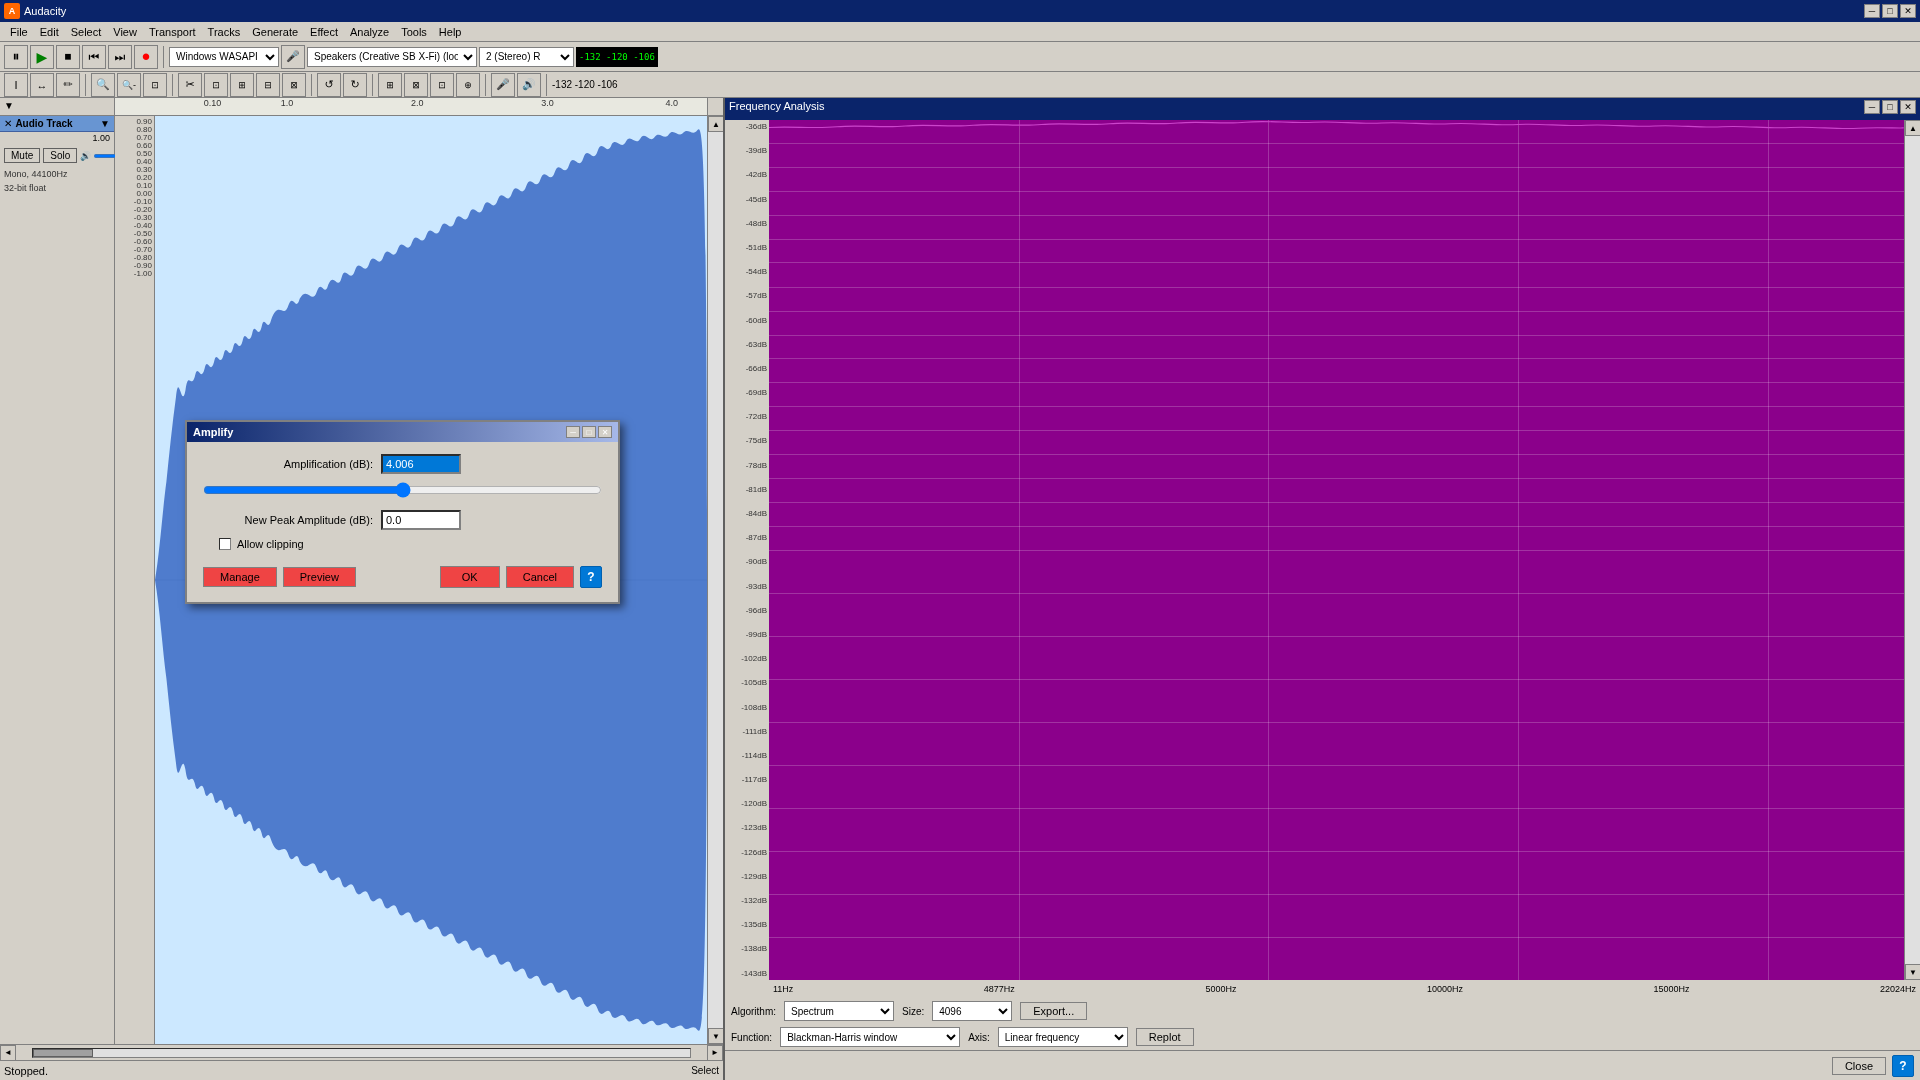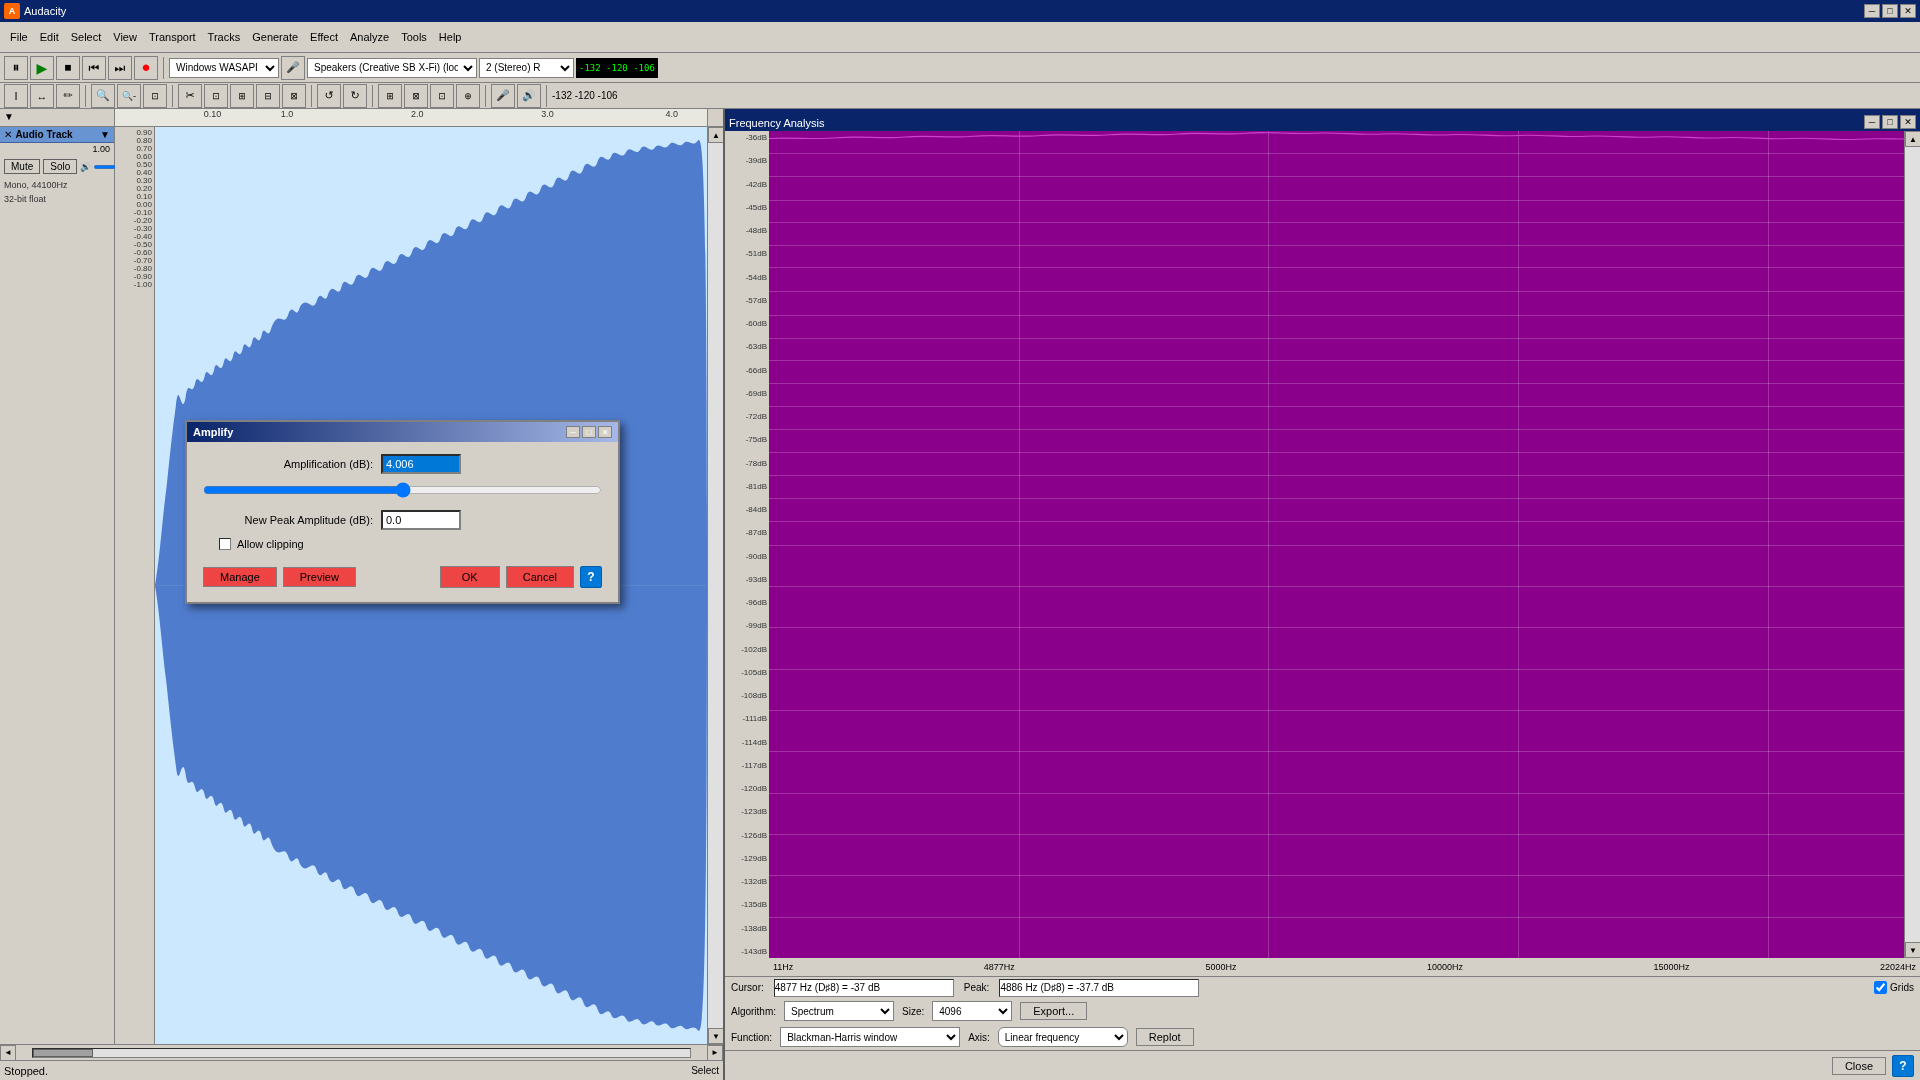--- a/index.html
+++ b/index.html
@@ -10,21 +10,21 @@
 
     
     .title-bar { background: #0a246a; color: white; display: flex; align-items: center; justify-content: space-between; padding: 2px 4px; height: 22px; }
     .title-bar-left { display: flex; align-items: center; gap: 4px; }
     .title-bar-icon { width: 16px; height: 16px; background: #ff6600; border-radius: 2px; display: flex; align-items: center; justify-content: center; font-size: 9px; color: white; font-weight: bold; }
     .title-bar-text { font-size: 11px; color: white; }
     .title-bar-controls { display: flex; gap: 2px; }
     .title-btn { width: 16px; height: 14px; background: #d4d0c8; border: 1px solid #808080; display: flex; align-items: center; justify-content: center; font-size: 9px; cursor: pointer; color: black; }
 
     
-    .menu-bar { background: #d4d0c8; display: flex; align-items: center; padding: 2px 4px; height: 31px; border-bottom: 1px solid #808080; }
+    .menu-bar { background: #d4d0c8; display: flex; align-items: center; padding: 2px 4px; height: 20px; border-bottom: 1px solid #808080; }
     .menu-item { padding: 2px 6px; font-size: 11px; cursor: pointer; }
 
     
     .toolbar { background: #d4d0c8; display: flex; align-items: center; padding: 2px 4px; height: 30px; border-bottom: 1px solid #808080; gap: 2px; flex-wrap: nowrap; }
     .toolbar-separator { width: 1px; height: 22px; background: #808080; margin: 0 3px; }
     .tb-btn { width: 24px; height: 24px; background: #d4d0c8; border: 1px solid #808080; display: flex; align-items: center; justify-content: center; cursor: pointer; font-size: 11px; }
     .dropdown-select { height: 20px; font-size: 10px; background: white; border: 1px solid #808080; padding: 0 2px; }
     .level-display { background: black; color: #00ff00; font-size: 9px; padding: 1px 3px; height: 20px; display: flex; align-items: center; font-family: monospace; }
 
     
@@ -65,21 +65,21 @@
     .h-scrollbar { height: 16px; background: #d4d0c8; border-top: 1px solid #808080; display: flex; align-items: center; }
     .scrollbar-track { flex: 1; height: 10px; background: #e0e0e0; border: 1px inset #808080; margin: 0 16px; border-radius: 0; }
     .scrollbar-thumb { width: 60px; height: 8px; background: #a0a0a0; border: 1px solid #606060; cursor: pointer; }
     .scroll-arrow { width: 16px; height: 16px; background: #d4d0c8; border: 1px solid #808080; display: flex; align-items: center; justify-content: center; font-size: 8px; cursor: pointer; }
 
     
     .status-bar { height: 20px; background: #d4d0c8; border-top: 1px solid #808080; display: flex; align-items: center; padding: 0 4px; font-size: 11px; }
 
     
     .freq-panel { flex: 1; display: flex; flex-direction: column; background: #d4d0c8; }
-    .freq-title-bar { background: #0a246a; color: white; display: flex; align-items: flex-end; justify-content: space-between; padding: 2px 4px; height: 22px; }
+    .freq-title-bar { background: #0a246a; color: white; display: flex; align-items: flex-start; justify-content: space-between; padding: 2px 4px; height: 22px; }
     .freq-title-text { font-size: 11px; color: white; }
     .freq-db-label { font-size: 8px; color: #333; text-align: right; padding-right: 2px; }
     .freq-btn { padding: 2px 12px; font-size: 11px; background: #d4d0c8; border: 1px solid #808080; cursor: pointer; }
     .freq-select { height: 20px; font-size: 10px; background: white; border: 1px solid #808080; padding: 0 2px; }
     .scrollbar-v { width: 16px; background: #d4d0c8; border-left: 1px solid #808080; display: flex; flex-direction: column; }
     .scroll-v-arrow { width: 16px; height: 16px; background: #d4d0c8; border: 1px solid #808080; display: flex; align-items: center; justify-content: center; font-size: 8px; cursor: pointer; }
     .scroll-v-track { flex: 1; background: #e0e0e0; }
 
     
     .dialog-overlay { position: fixed; top: 0; left: 0; width: 725px; height: calc(100% - 80px); pointer-events: none; z-index: 100; }
@@ -456,50 +456,40 @@
         <div style="flex:1; display:flex; justify-content:space-between; padding:0 4px; font-size:9px;">
           <span>11Hz</span>
           <span>4877Hz</span>
           <span>5000Hz</span>
           <span>10000Hz</span>
           <span>15000Hz</span>
           <span>22024Hz</span>
         </div>
       </div>
 
-      <div style="height:22px; background:#d4d0c8; display:flex; align-items:center; padding:0 6px; font-size:10px; gap:10px; border-top:1px solid #808080;">
-        <span>Cursor:</span>
-        <input type="text" style="width: 180px; height: 18px; border: 1px inset rgb(128, 128, 128); font-size: 10px; background: white;" value="4877 Hz (D♯8) = -37 dB">
-        <span>Peak:</span>
-        <input type="text" style="width: 200px; height: 18px; border: 1px inset rgb(128, 128, 128); font-size: 10px; background: white;" value="4886 Hz (D♯8) = -37.7 dB">
-        <div style="display:flex; align-items:center; gap:3px; margin-left:auto;">
-          <input type="checkbox" checked="" style="">
-          <span>Grids</span>
-        </div>
-      </div>
 
       <div style="height:26px; background:#d4d0c8; display:flex; align-items:center; padding:0 6px; gap:8px; font-size:10px;">
         <span>Algorithm:</span>
         <select class="freq-select" style="width:110px;">
           <option>Spectrum</option>
         </select>
         <span>Size:</span>
         <select class="freq-select" style="width:80px;">
           <option>4096</option>
         </select>
         <button class="freq-btn">Export...</button>
       </div>
 
       <div style="height:26px; background:#d4d0c8; display:flex; align-items:center; padding:0 6px; gap:8px; font-size:10px;">
         <span>Function:</span>
         <select class="freq-select" style="width:180px;">
           <option>Blackman-Harris window</option>
         </select>
         <span>Axis:</span>
-        <select class="freq-select" style="width:130px;border-radius:6px;">
+        <select class="freq-select" style="width:130px;">
           <option>Linear frequency</option>
         </select>
         <button class="freq-btn">Replot</button>
       </div>
 
       <div style="height:30px; background:#d4d0c8; display:flex; align-items:center; justify-content:flex-end; padding:0 6px; gap:6px; border-top:1px solid #808080;">
         <button class="freq-btn">Close</button>
         <div class="dialog-help-btn">?</div>
       </div>
     </div>

